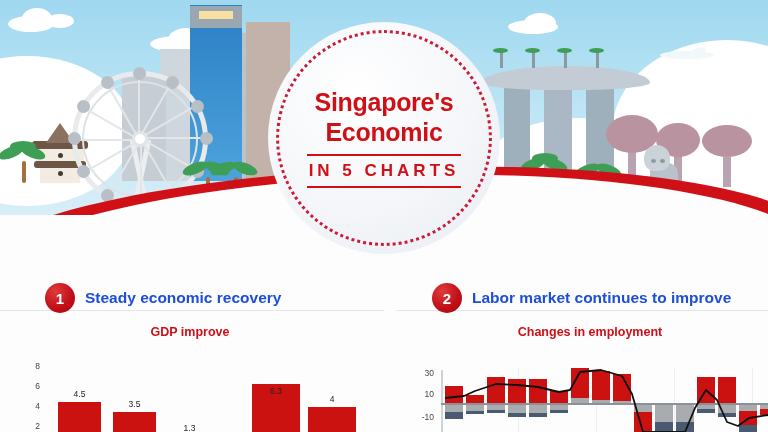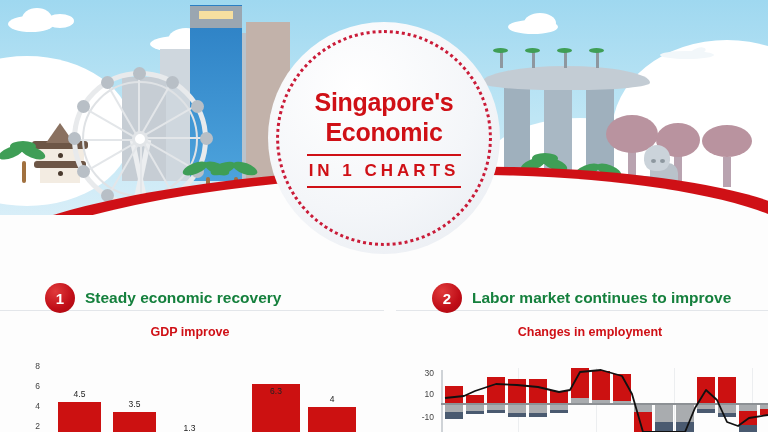--- a/index.html
+++ b/index.html
@@ -70,21 +70,21 @@
   .trule { width:154px; height:2px; background:#cf1016; margin:7px 0 5px; }
   .tsub { color:#cf1016; font-size:17px; font-weight:bold; letter-spacing:4px; }
   .trule2 { width:154px; height:2px; background:#cf1016; margin-top:5px; }
 
   
   .hdr { position:absolute; display:flex; align-items:center; gap:10px; }
   .badge { width:30px; height:30px; border-radius:50%;
            background:radial-gradient(circle at 35% 28%, #e03b3b 0%, #c00d17 60%, #a5080f 100%);
            color:#fff; font-weight:bold; font-size:15px;
            display:flex; align-items:center; justify-content:center; flex:none; }
-  .hdrtxt { font-size:15.5px; font-weight:bold; color:#15803d; white-space:nowrap; }
+  .hdrtxt { font-size:15.5px; font-weight:bold; color:#1d4ed8; white-space:nowrap; }
   .hdrline { position:absolute; height:1px; background:#e3e6ea; }
 
   .ctitle { position:absolute; text-align:center; }
   .ctitle .t { color:#cf1016; font-size:12.5px; font-weight:bold; }
   .ctitle .s { color:#2a2a2a; font-size:8.5px; margin-top:1px; }
 
   
   .chart { position:absolute; }
   .axlabel { position:absolute; font-size:8.5px; color:#444; text-align:right; }
   .axtick { position:absolute; background:#cfd3d7; }
@@ -255,21 +255,21 @@
   <div class="whiteswoosh"></div>
 </div>
 
 <div class="titlewrap">
   <div class="tcircle"></div>
   <div class="tdots"></div>
   <div class="tinner">
     <div class="tline">Singapore's</div>
     <div class="tline">Economic</div>
     <div class="trule"></div>
-    <div class="tsub">IN 1 CHARTS</div>
+    <div class="tsub">IN 5 CHARTS</div>
     <div class="trule2"></div>
   </div>
 </div>
 
 <div class="hdrline" style="left:0;top:310px;width:384px;"></div>
 <div class="hdr" style="left:45px;top:283px;">
   <div class="badge">1</div>
   <div class="hdrtxt">Steady economic recovery</div>
 </div>
 

